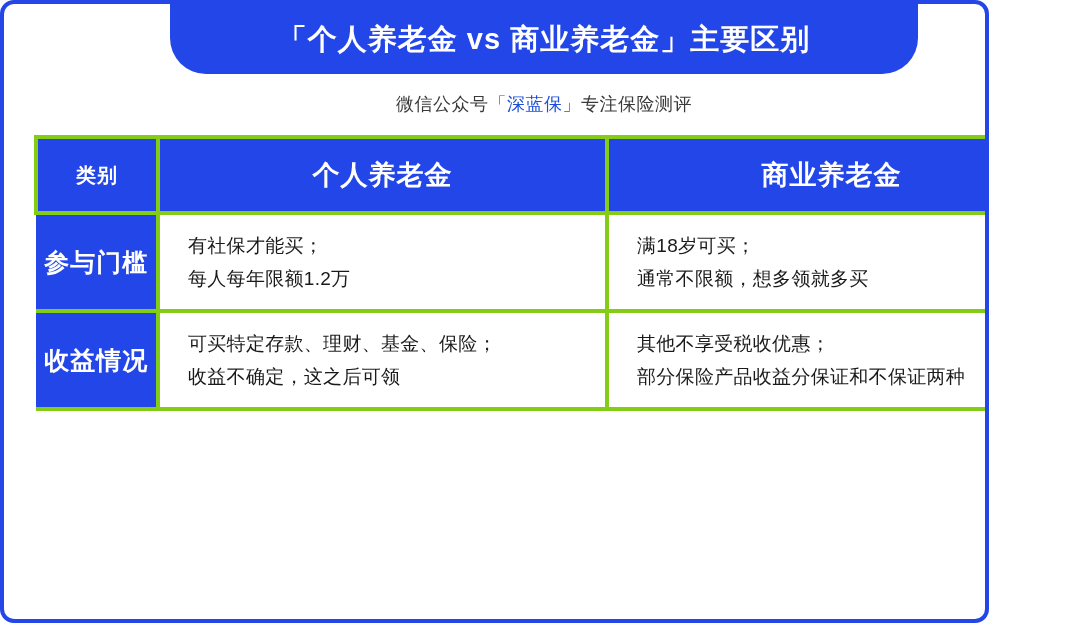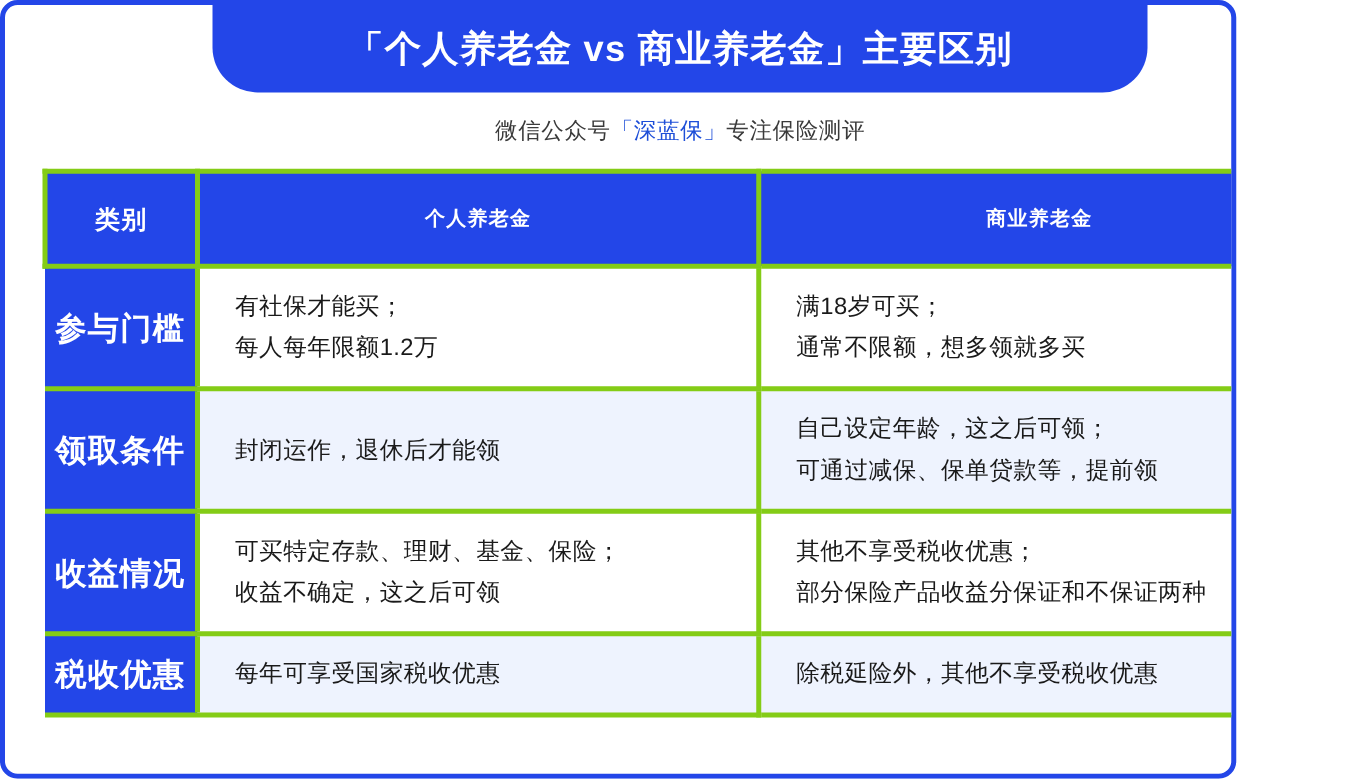--- a/index.html
+++ b/index.html
@@ -98,21 +98,21 @@
     vertical-align: middle;
   }
   .col-cat { width: 122px; }
   .col-a { width: 449px; }
   .col-b { width: 449px; }
 
   thead th {
     background: #2346e8;
     color: #ffffff;
     height: 72px;
-    font-size: 16px;
+    font-size: 27px;
     font-weight: bold;
     letter-spacing: 1px;
     border: 1px solid #2346e8;
   }
   thead th.th-cat { font-size: 20px; }
 
   td.cat {
     background: #2346e8;
     color: #ffffff;
     text-align: center;
@@ -172,46 +172,27 @@
         <td class="cat">参与门槛</td>
         <td class="cell">
           <span class="line">有社保才能买；</span>
           <span class="line">每人每年限额1.2万</span>
         </td>
         <td class="cell">
           <span class="line">满18岁可买；</span>
           <span class="line">通常不限额，想多领就多买</span>
         </td>
       </tr>
-      <tr class="row-even">
-        <td class="cat">领取条件</td>
-        <td class="cell">
-          <span class="line">封闭运作，退休后才能领</span>
-        </td>
-        <td class="cell">
-          <span class="line">自己设定年龄，这之后可领；</span>
-          <span class="line">可通过减保、保单贷款等，提前领</span>
-        </td>
-      </tr>
       <tr class="row-odd">
         <td class="cat">收益情况</td>
         <td class="cell">
           <span class="line">可买特定存款、理财、基金、保险；</span>
           <span class="line">收益不确定，这之后可领</span>
         </td>
         <td class="cell">
           <span class="line">其他不享受税收优惠；</span>
           <span class="line">部分保险产品收益分保证和不保证两种</span>
         </td>
       </tr>
-      <tr class="row-even">
-        <td class="cat">税收优惠</td>
-        <td class="cell">
-          <span class="line">每年可享受国家税收优惠</span>
-        </td>
-        <td class="cell">
-          <span class="line">除税延险外，其他不享受税收优惠</span>
-        </td>
-      </tr>
     </tbody>
   </table>
 
 </div>
 
 </body></html>

